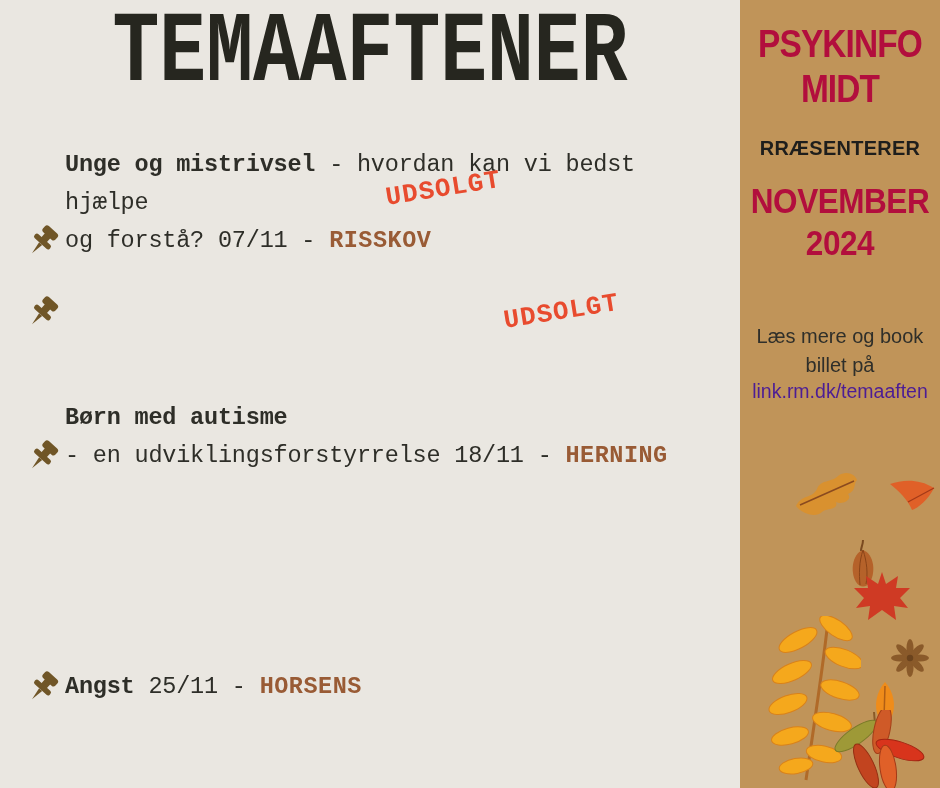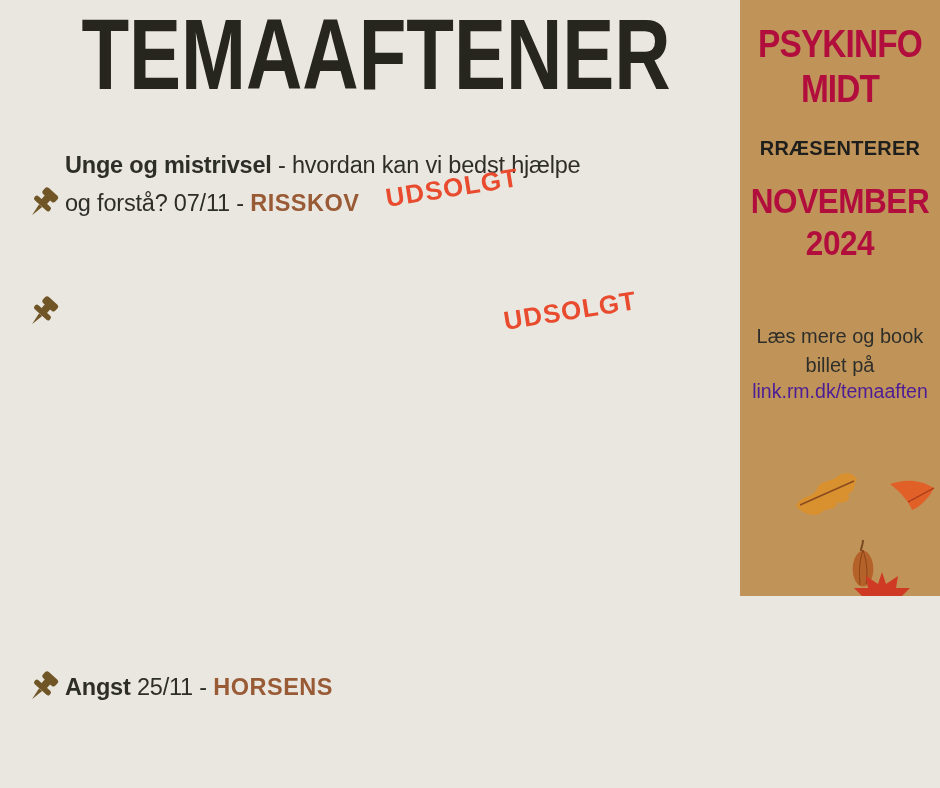--- a/index.html
+++ b/index.html
@@ -2,21 +2,21 @@
 <html lang="da"><head>
 <meta charset="utf-8">
 <style>
   html,body{margin:0;padding:0;background:#9e9e9e;}
   .poster{
     position:relative;width:940px;height:788px;margin:0 auto;
     background:#eae7e1;overflow:hidden;
     font-family:"Liberation Sans",sans-serif;color:#2e2e28;
   }
   
-  .main{position:absolute;left:0;top:0;width:740px;height:572px;}
+  .main{position:absolute;left:0;top:0;width:740px;height:572px;font-family:Liberation Mono, monospace;}
   .title{
     position:absolute;left:0;top:4px;width:740px;margin:0;
     text-align:center;font-size:100px;line-height:1;font-weight:700;
     color:#26261f;transform:scaleX(0.78);transform-origin:50% 0;
     white-space:nowrap;
   }
   .event{position:absolute;left:24px;display:flex;align-items:flex-end;gap:4px;}
   .event .pin{flex:0 0 auto;margin-top:0;}
   .event .pin svg{width:37px;height:37px;display:block;}
   .event p{margin:0;font-size:23.5px;line-height:38px;letter-spacing:-0.2px;max-width:640px;}
@@ -29,21 +29,21 @@
   }
   #soldout-1{left:386px;top:183px;}
   #soldout-2{left:504px;top:306px;}
   #event-1{top:146px;}
   #event-2{top:294px;}
   #event-3{top:399px;}
   #event-4{top:534px;}
   #event-5{top:668px;}
   
   .side{
-    position:absolute;left:740px;top:0;width:200px;height:596px;
+    position:absolute;left:740px;top:0;width:200px;height:788px;
     background:#c09459;overflow:hidden;
   }
   .side .center{position:absolute;left:0;width:200px;text-align:center;margin:0;}
   .brand{
     top:22px;color:#b20e3d;font-weight:700;font-size:38px;line-height:45px;
     letter-spacing:-1px;transform:scaleX(0.88);transform-origin:50% 0;
   }
   .presents{
     top:136px;color:#1e1e1c;font-weight:700;font-size:21px;letter-spacing:0.3px;
     transform:scaleX(0.95);transform-origin:50% 0;
@@ -96,20 +96,33 @@
           <rect x="11" y="3" width="18" height="9" rx="3"></rect>
           <rect x="16" y="11" width="8" height="7"></rect>
           <rect x="9" y="17" width="22" height="6" rx="2.5"></rect>
           <path d="M17.8 23 L22.2 23 L20 37 Z"></path>
         </g>
           </svg>
       </span>
     </div>
     <span class="soldout" id="soldout-2">UDSOLGT</span>
 
+    <div class="event" id="event-3">
+      <span class="pin">
+        <svg viewBox="0 0 40 40">
+            <g fill="#705627" transform="rotate(42 20 20)">
+          <rect x="11" y="3" width="18" height="9" rx="3"></rect>
+          <rect x="16" y="11" width="8" height="7"></rect>
+          <rect x="9" y="17" width="22" height="6" rx="2.5"></rect>
+          <path d="M17.8 23 L22.2 23 L20 37 Z"></path>
+        </g>
+          </svg>
+      </span>
+      <p><span class="b">Børn med autisme</span><br><span>- en udviklingsforstyrrelse 18/11 - </span><span class="loc">HERNING</span></p>
+    </div>
 
 
     <div class="event" id="event-5">
       <span class="pin">
         <svg viewBox="0 0 40 40">
             <g fill="#705627" transform="rotate(42 20 20)">
           <rect x="11" y="3" width="18" height="9" rx="3"></rect>
           <rect x="16" y="11" width="8" height="7"></rect>
           <rect x="9" y="17" width="22" height="6" rx="2.5"></rect>
           <path d="M17.8 23 L22.2 23 L20 37 Z"></path>

